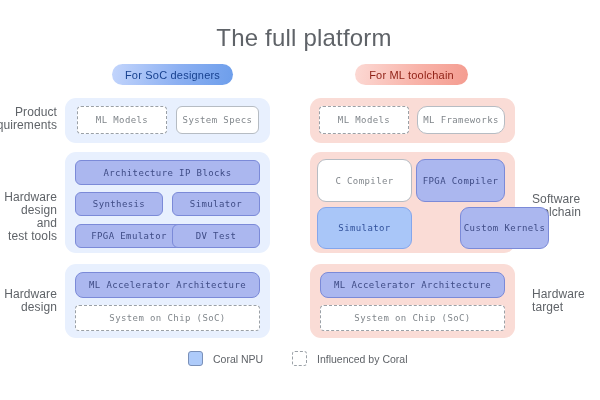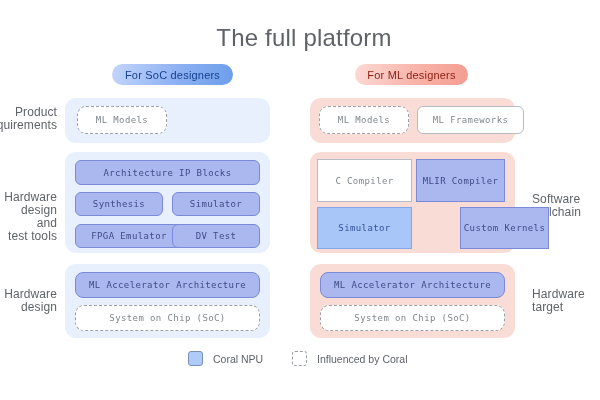--- a/index.html
+++ b/index.html
@@ -37,39 +37,39 @@
   .group.pink { background:#fadcd6; }
   .box {
     position:absolute; box-sizing:border-box; border-radius:6px;
     display:flex; align-items:center; justify-content:center;
     font-family:"DejaVu Sans Mono", monospace; font-size:9px;
     letter-spacing:0.4px; text-align:center;
   }
   .box.filled { background:#abb7ef; border:1px solid #7b8ad8; color:#3e4b85; }
   .box.filled-light { background:#a9c6f8; border:1px solid #84a6ec; color:#31519b; }
   .box.outline { background:#ffffff; border:1px solid #b6bcc3; color:#80868b; }
-  .box.dashed { background:#ffffff; border:1px dashed #9aa0a6; border-radius:9px; color:#80868b; }
-  .box.tall { border-radius:0; }
+  .box.dashed { background:#ffffff; border:1px dashed #9aa0a6; border-radius:4px; color:#80868b; }
+  .box.tall { border-radius:9px; }
   .legend-item {
     position:absolute; display:flex; align-items:center; gap:10px;
     font-size:10.5px; color:#5f6368;
   }
   .swatch { width:15px; height:15px; box-sizing:border-box; border-radius:3px; }
   .swatch.coral { background:#aecbfa; border:1px solid #7a90b8; }
   .swatch.influenced { background:#ffffff; border:1px dashed #9aa0a6; }
 </style>
 </head>
 <body>
 
 <div class="page">
 
   <h1 class="title">The full platform</h1>
 
   <div class="pill pill-blue">For SoC designers</div>
-  <div class="pill pill-pink">For ML designers</div>
+  <div class="pill pill-pink">For ML toolchain</div>
 
   <div class="side-label right-align" style="right:543px; top:106px;">Product
 requirements</div>
   <div class="side-label right-align" style="right:543px; top:191px;">Hardware
 design and
 test tools</div>
   <div class="side-label right-align" style="right:543px; top:288px;">Hardware
 design</div>
 
   <div class="side-label" style="left:532px; top:193px;">Software
@@ -79,35 +79,36 @@
 
   <div class="group blue" style="left:65px; top:98px; width:205px; height:45px;"></div>
   <div class="group blue" style="left:65px; top:152px; width:205px; height:101px;"></div>
   <div class="group blue" style="left:65px; top:264px; width:205px; height:74px;"></div>
 
   <div class="group pink" style="left:310px; top:98px; width:205px; height:45px;"></div>
   <div class="group pink" style="left:310px; top:152px; width:205px; height:101px;"></div>
   <div class="group pink" style="left:310px; top:264px; width:205px; height:74px;"></div>
 
   <div class="box dashed" style="left:77px; top:106px; width:90px; height:28px;">ML Models</div>
+  <div class="box outline" style="left:176px; top:106px; width:83px; height:28px;">System Specs</div>
 
   <div class="box filled" style="left:75px; top:160px; width:185px; height:25px;">Architecture IP Blocks</div>
   <div class="box filled" style="left:75px; top:192px; width:88px; height:24px;">Synthesis</div>
   <div class="box filled" style="left:172px; top:192px; width:88px; height:24px;">Simulator</div>
   <div class="box filled" style="left:75px; top:224px; width:108px; height:24px;">FPGA Emulator</div>
   <div class="box filled" style="left:172px; top:224px; width:88px; height:24px;">DV Test</div>
 
   <div class="box filled" style="left:75px; top:272px; width:185px; height:26px; border-radius:8px;">ML Accelerator Architecture</div>
   <div class="box dashed" style="left:75px; top:305px; width:185px; height:26px;">System on Chip (SoC)</div>
 
   <div class="box dashed" style="left:319px; top:106px; width:90px; height:28px;">ML Models</div>
-  <div class="box outline" style="left:417px; top:106px; width:107px; height:28px;">ML Frameworks</div>
+  <div class="box outline" style="left:417px; top:106px; width:88px; height:28px;border-radius:10px;">ML Frameworks</div>
 
   <div class="box outline tall" style="left:317px; top:159px; width:95px; height:43px;">C Compiler</div>
-  <div class="box filled tall" style="left:416px; top:159px; width:89px; height:43px;">MLIR Compiler</div>
+  <div class="box filled tall" style="left:416px; top:159px; width:89px; height:43px;">FPGA Compiler</div>
   <div class="box filled-light tall" style="left:317px; top:207px; width:95px; height:42px;">Simulator</div>
   <div class="box filled tall" style="left:416px; top:207px; width:89px; height:42px;margin-left:44px;">Custom Kernels</div>
 
   <div class="box filled" style="left:320px; top:272px; width:185px; height:26px; border-radius:8px;">ML Accelerator Architecture</div>
   <div class="box dashed" style="left:320px; top:305px; width:185px; height:26px;">System on Chip (SoC)</div>
 
   <div class="legend-item" style="left:188px; top:351px;">
     <span class="swatch coral"></span>
     <span>Coral NPU</span>
   </div>

